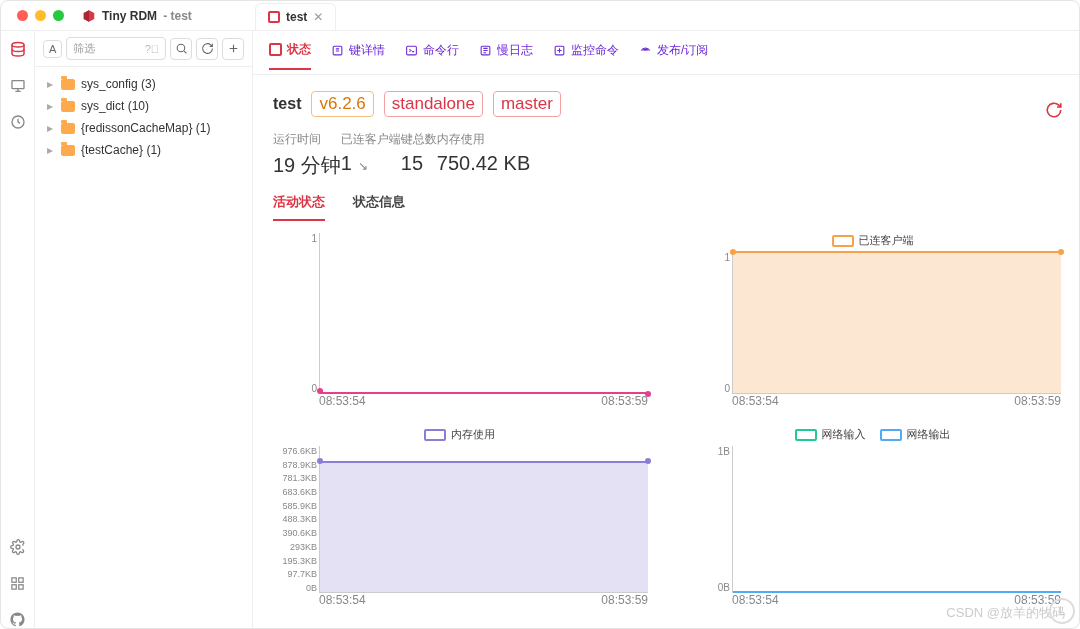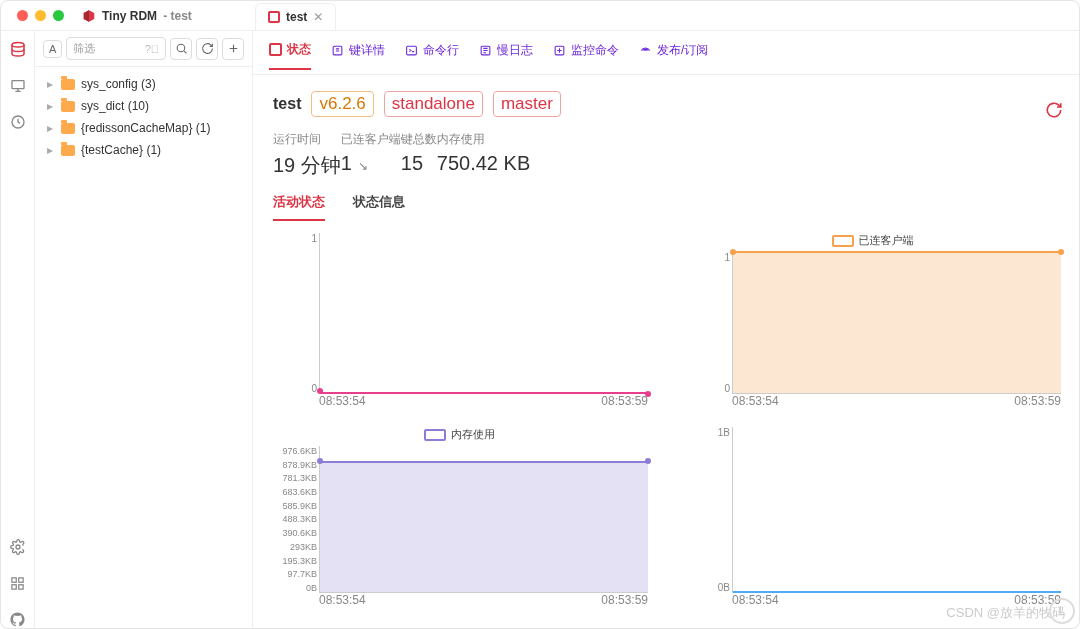--- a/index.html
+++ b/index.html
@@ -351,20 +351,30 @@
               <div class="dot" style="background:#8b7dd8; right:-3px; left:auto; top:calc(10% - 3px); transform:none;"></div>
             </div>
             <div class="xaxis">
                 <span>08:53:54</span>
                 <span>08:53:59</span>
               </div>
           </div>
         </div>
 
         <div class="chart" style="height:180px;">
+          <div class="legend">
+            <div class="lg">
+                <span class="sw" style="border-color:#20c997"></span>
+                <span>网络输入</span>
+              </div>
+            <div class="lg">
+                <span class="sw" style="border-color:#4dabf7"></span>
+                <span>网络输出</span>
+              </div>
+          </div>
           <div class="plot">
             <div class="yaxis">
                 <span>1B</span>
                 <span>0B</span>
               </div>
             <div class="plotarea">
               <div class="line" style="background:#4dabf7; bottom:-1px;"></div>
             </div>
             <div class="xaxis">
                 <span>08:53:54</span>

